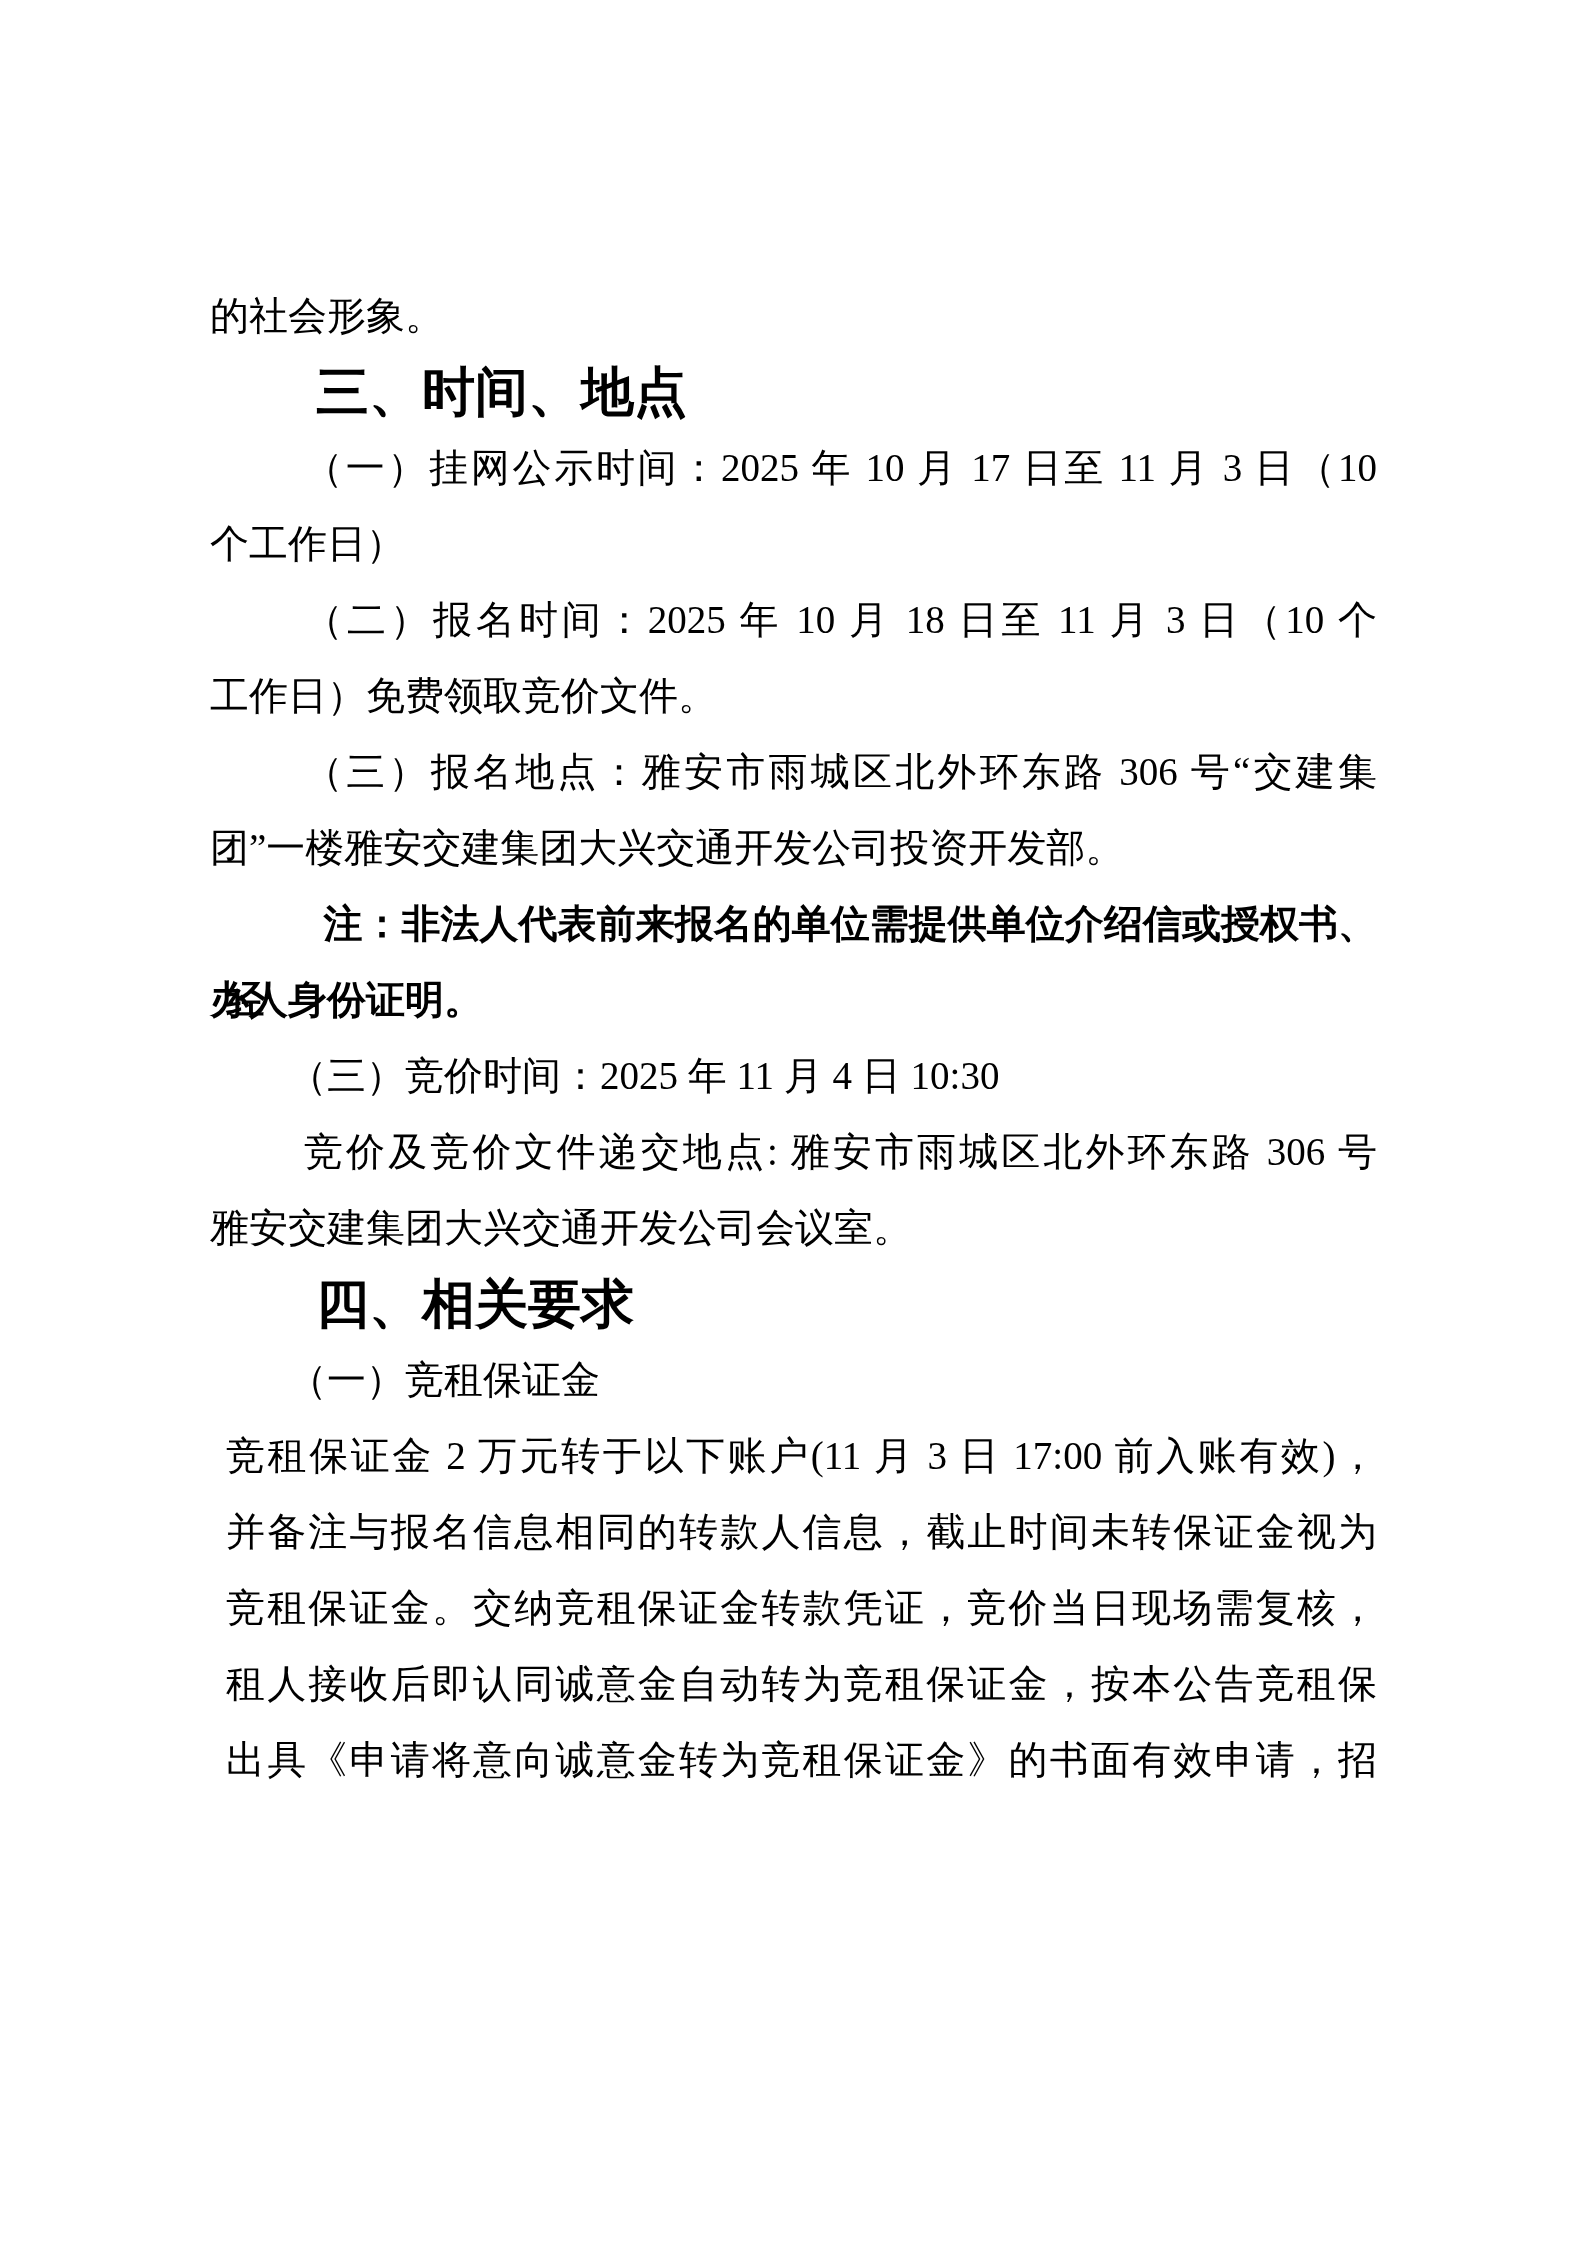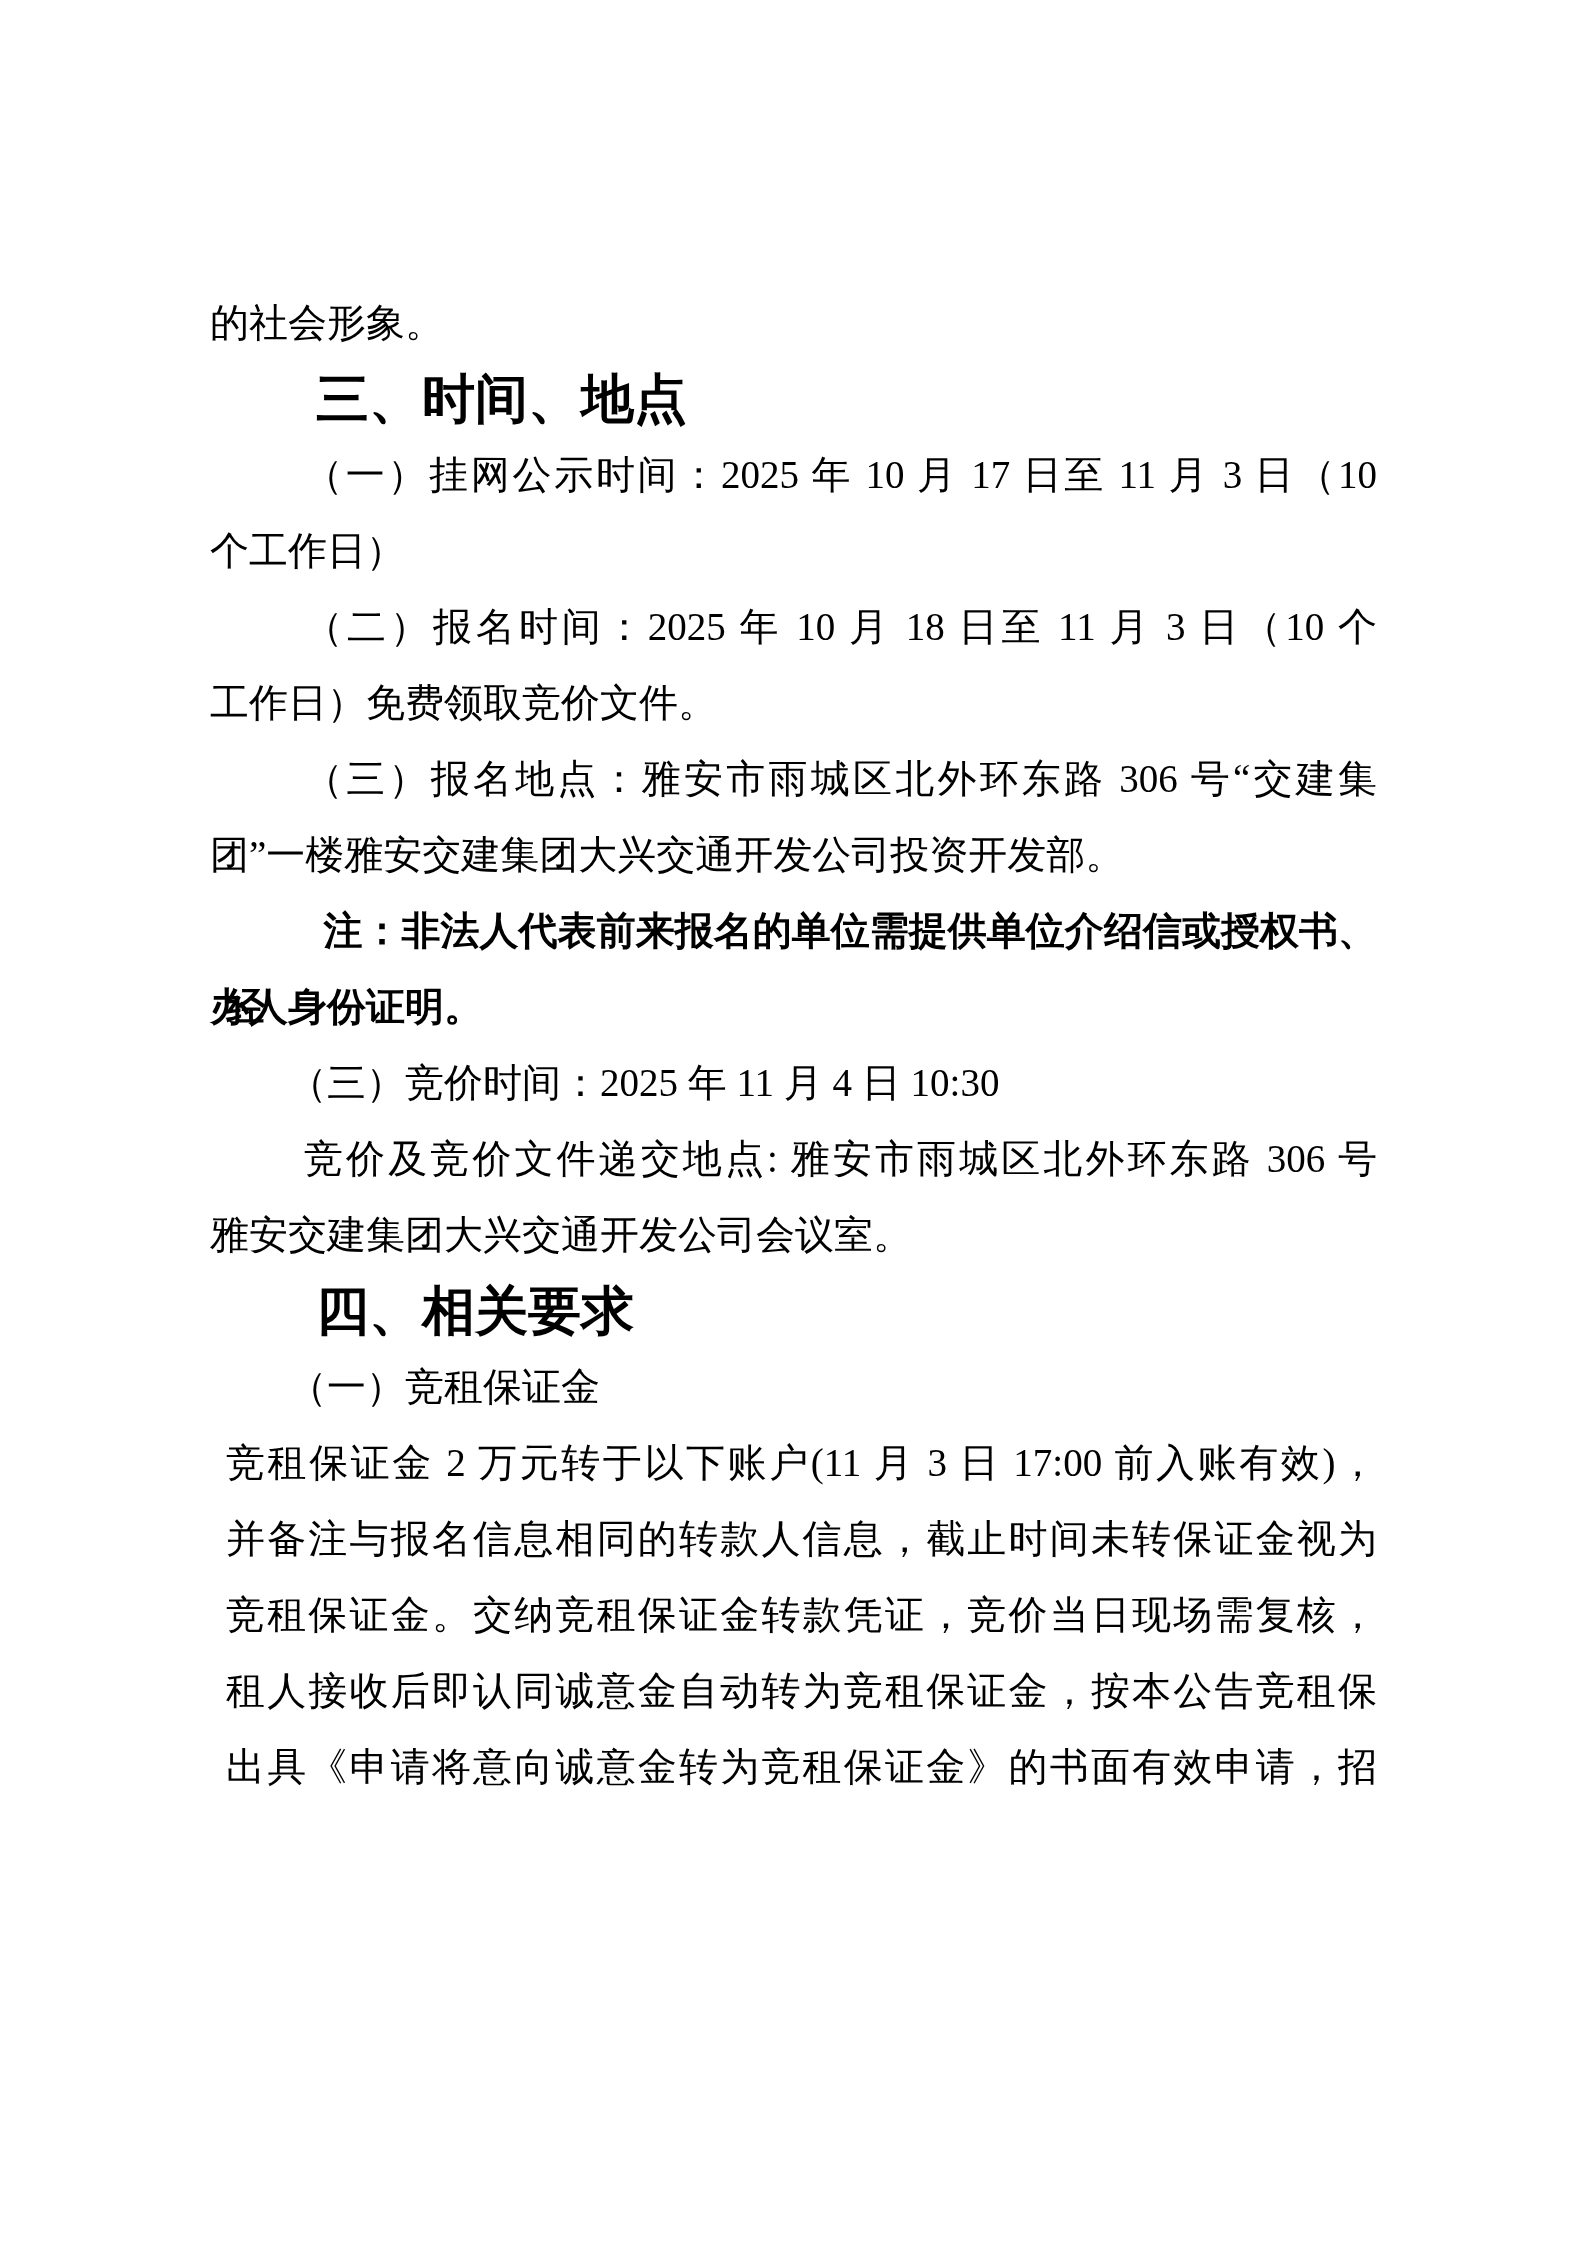--- a/index.html
+++ b/index.html
@@ -12,21 +12,21 @@
     width: 1587px;
     height: 2245px;
     background: #ffffff;
     color: #000000;
     overflow: hidden;
   }
   .content {
     position: absolute;
     left: 210px;
     right: 210px;
-    top: 285px;
+    top: 278px;
   }
   .line {
     line-height: 76px;
     height: 76px;
     font-size: 39px;
     white-space: normal;
   }
   .line.justify {
     text-align: justify;
     text-align-last: justify;

